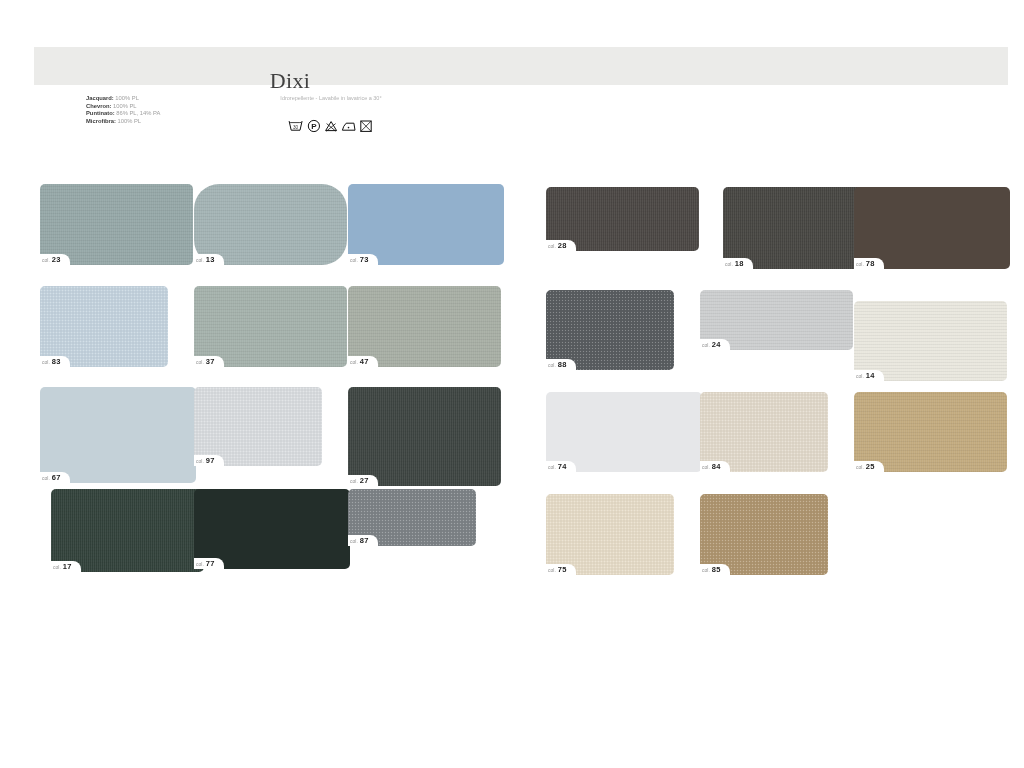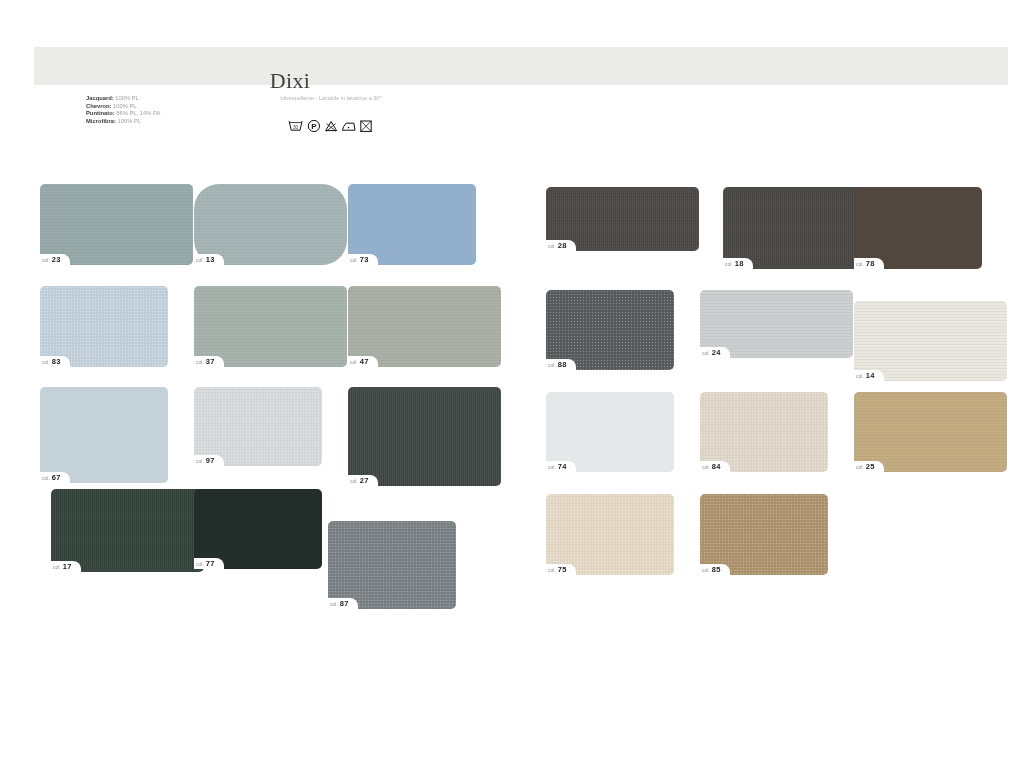--- a/index.html
+++ b/index.html
@@ -8,21 +8,21 @@
 .title{position:absolute;left:230px;top:68px;width:120px;text-align:center;font-family:"Liberation Serif",serif;font-size:22px;color:#414141;letter-spacing:0.3px;}
 .info{position:absolute;left:86px;top:95px;font-size:5.8px;line-height:7.5px;color:#a0a0a0;}
 .info b{color:#3c3c3c;font-weight:bold;}
 .cntr{position:absolute;left:256px;top:95px;width:150px;text-align:center;font-size:5.5px;color:#b3b3b3;}
 .icons{position:absolute;left:287px;top:118px;}
 .sw{position:absolute;width:128px;height:83px;border-radius:5px;}
 .lbl{position:absolute;left:0;bottom:0;height:11px;background:#fff;border-top-right-radius:8px;padding:0 9px 0 2px;display:flex;align-items:center;white-space:nowrap;}
 .lbl .c{font-size:5px;color:#8f8f8f;margin-right:2px;}
 .lbl .n{font-size:7.5px;font-weight:bold;color:#1d1d1d;letter-spacing:0.2px;}
 
-.tx-fine{background-image:radial-gradient(rgba(255,255,255,.20) 25%,transparent 27%),radial-gradient(rgba(0,0,0,.08) 25%,transparent 27%);background-size:2px 2px,2px 2px;background-position:0 0,1px 1px;}
+.tx-fine{background-image:radial-gradient(rgba(255,255,255,.20) 25%,transparent 27%),radial-gradient(rgba(0,0,0,.08) 25%,transparent 27%);background-size:2px 2px,2px 2px;background-position:0 0,1px 1px;padding-left:28px;}
 .tx-weave{background-image:radial-gradient(rgba(255,255,255,.28) 30%,transparent 33%),radial-gradient(rgba(0,0,0,.13) 30%,transparent 33%);background-size:3px 3px,3px 3px;background-position:0 0,1.5px 1.5px;}
 .tx-linen{background-image:repeating-linear-gradient(90deg,rgba(255,255,255,.07) 0 1px,transparent 1px 2px),repeating-linear-gradient(0deg,rgba(0,0,0,.05) 0 1px,transparent 1px 3px);padding-left:25px;}
 </style>
 </head>
 <body>
 <div class="header"></div>
 <div class="title">Dixi</div>
 <div class="info">
 <div><b>Jacquard:</b> 100% PL</div>
 <div><b>Chevron:</b> 100% PL</div>
@@ -113,21 +113,21 @@
       <span class="c">col.</span>
       <span class="n">17</span>
     </div>
   </div>
 <div class="sw tx-fine" style="left:194px;top:489px;height:80px;background-color:#232e2a;">
     <div class="lbl">
       <span class="c">col.</span>
       <span class="n">77</span>
     </div>
   </div>
-<div class="sw tx-weave" style="left:328px;top:489px;height:88px;background-color:#7d8286;margin-top:32px;">
+<div class="sw tx-weave" style="left:348px;top:489px;height:57px;background-color:#7d8286;">
     <div class="lbl">
       <span class="c">col.</span>
       <span class="n">87</span>
     </div>
   </div>
 
 <div class="sw tx-linen" style="left:546px;top:187px;height:64px;background-color:#4a4643;">
     <div class="lbl">
       <span class="c">col.</span>
       <span class="n">28</span>
@@ -145,21 +145,21 @@
       <span class="n">78</span>
     </div>
   </div>
 
 <div class="sw tx-weave" style="left:546px;top:290px;height:80px;background-color:#595d60;">
     <div class="lbl">
       <span class="c">col.</span>
       <span class="n">88</span>
     </div>
   </div>
-<div class="sw tx-linen" style="left:700px;top:290px;height:68px;background-color:#cccecf;">
+<div class="sw tx-linen" style="left:700px;top:290px;height:60px;background-color:#cccecf;">
     <div class="lbl">
       <span class="c">col.</span>
       <span class="n">24</span>
     </div>
   </div>
 <div class="sw tx-linen" style="left:854px;top:290px;height:80px;background-color:#e9e7de;margin-top:11px;">
     <div class="lbl">
       <span class="c">col.</span>
       <span class="n">14</span>
     </div>

